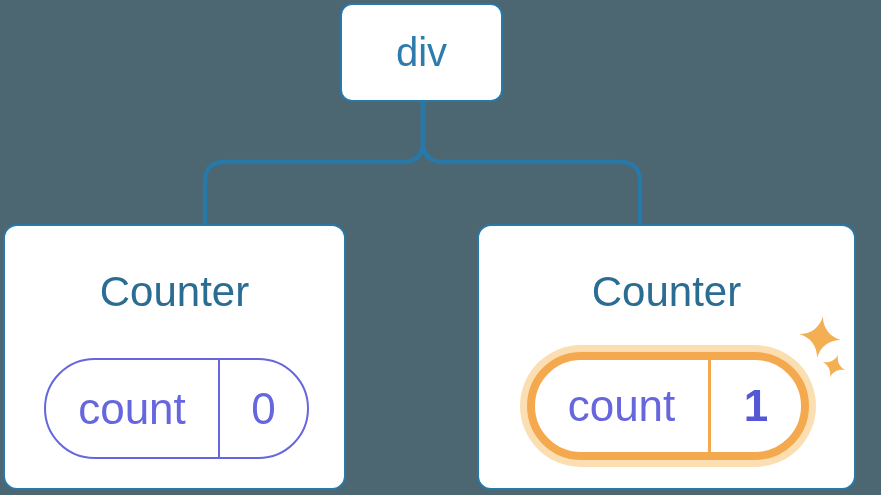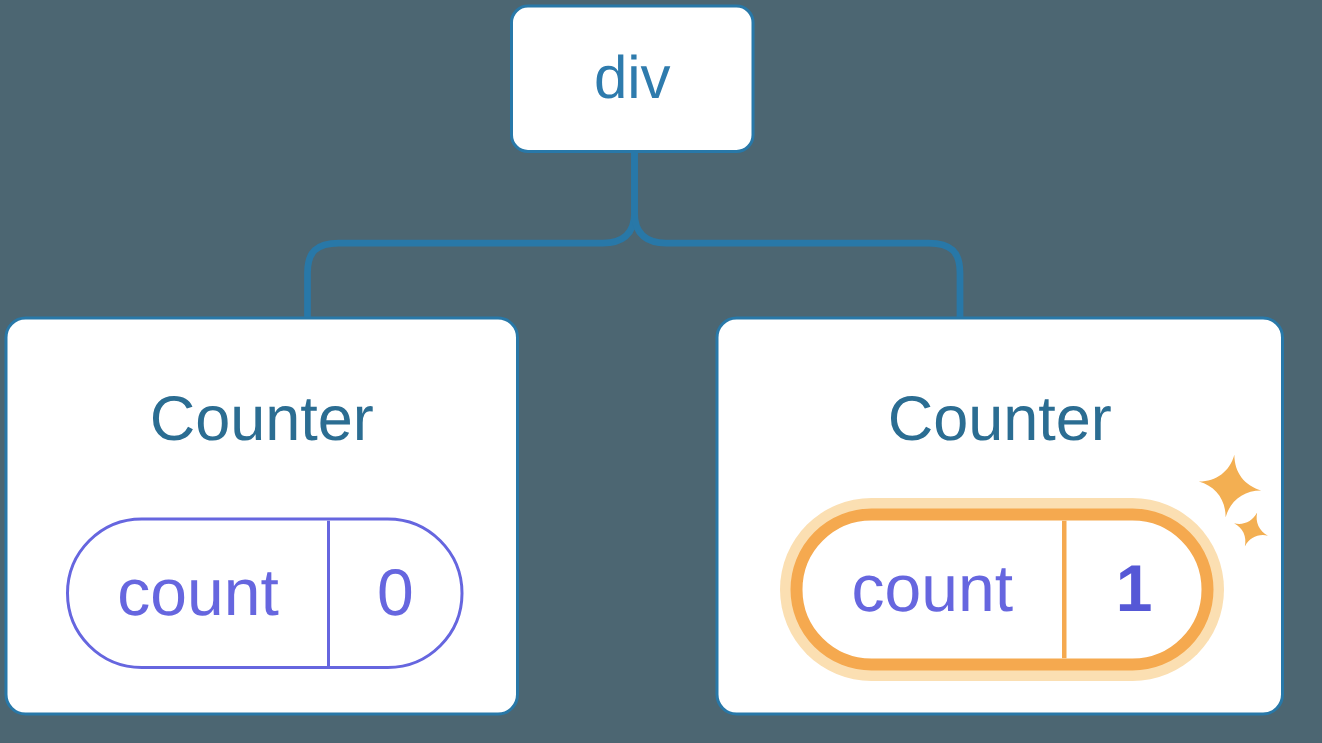--- a/index.html
+++ b/index.html
@@ -31,21 +31,21 @@
     border-radius: 12px;
     display: flex;
     align-items: center;
     justify-content: center;
     font-size: 40px;
     color: var(--root-label-blue, #2E7BAD);
     z-index: 1;
   }
   .card {
     position: absolute;
-    top: 211px;
+    top: 224px;
     height: 266px;
     box-sizing: border-box;
     background: var(--card-background, #fff);
     border: 2.5px solid var(--node-border-blue, #2878A8);
     border-radius: 14px;
     z-index: 1;
   }
   .card-left  { left: 3px;   width: 343px; }
   .card-right { left: 477px; width: 379px; }
   .card-title {

